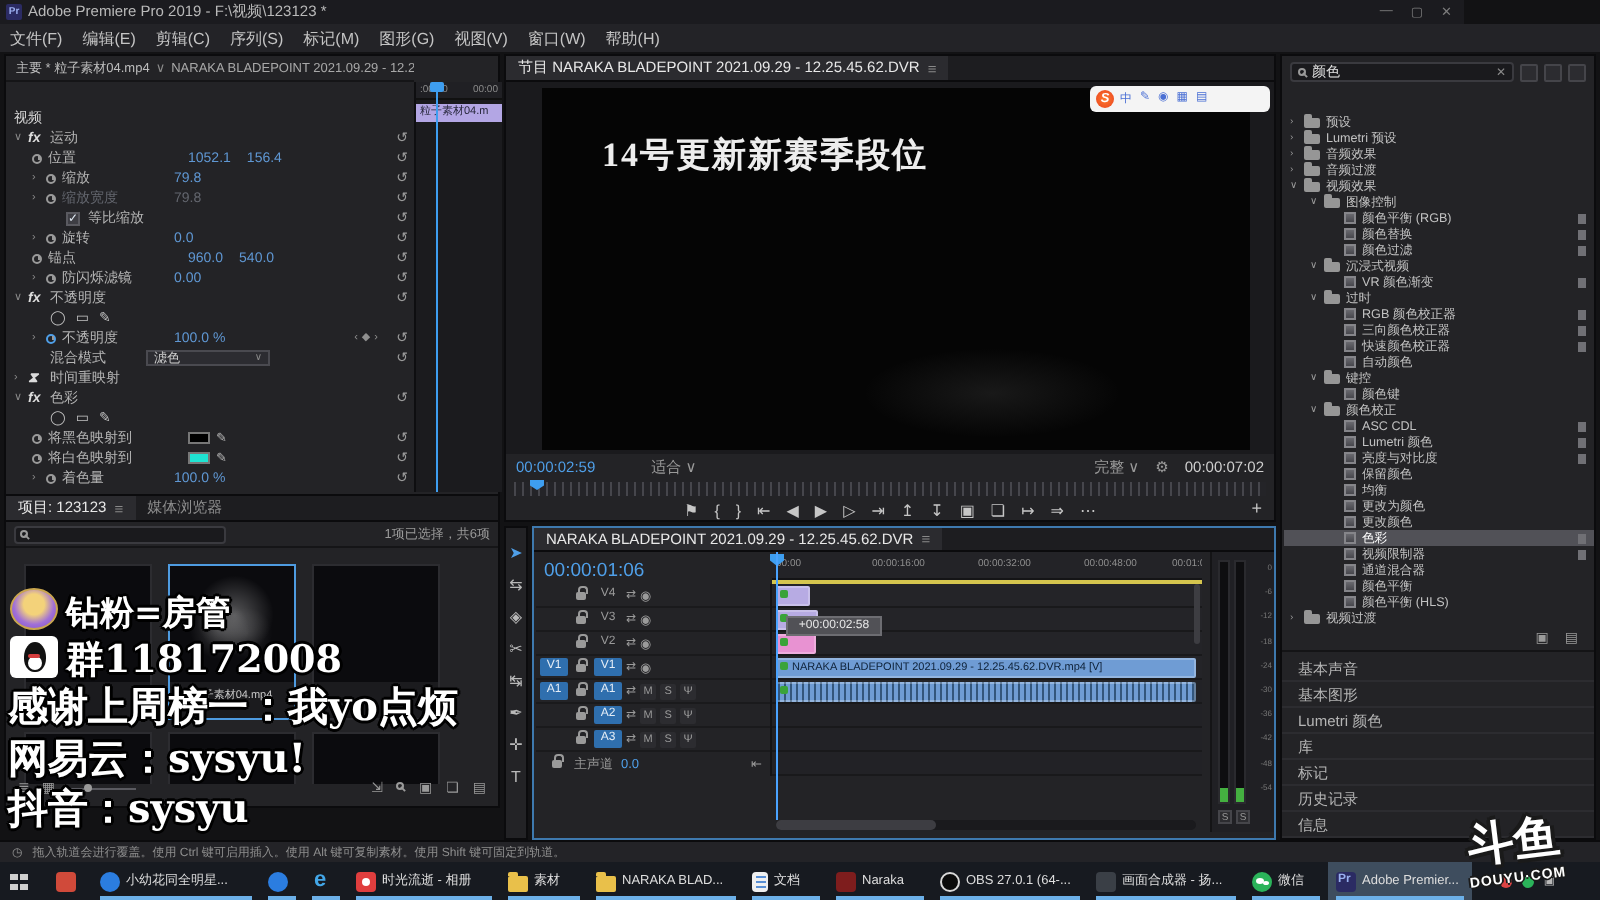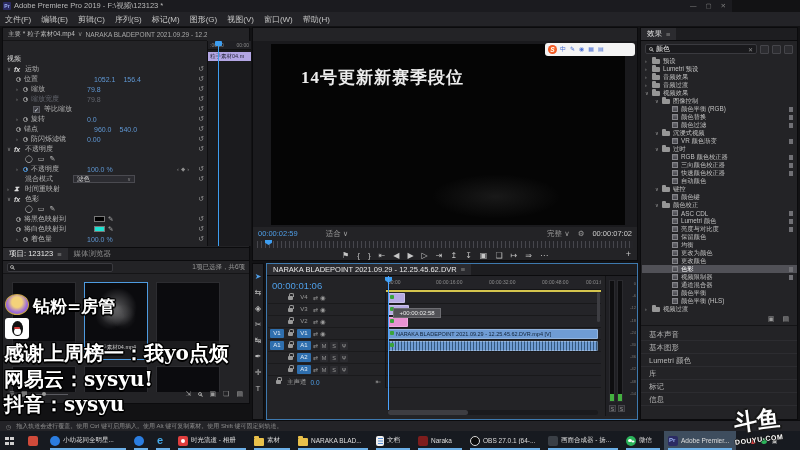--- a/index.html
+++ b/index.html
@@ -340,20 +340,23 @@
           <span>:00:00</span>
           <span>00:00</span>
         </div>
       <div class="ec-mini-clip">粒子素材04.m</div>
       <div class="ec-mini-phm"></div>
       <div class="ec-mini-ph"></div>
     </div>
   </div>
 
   <div class="panel" style="left:252px;top:27px;width:386px;height:234px">
+    <div class="tabs">
+        <span class="tab on">节目 NARAKA BLADEPOINT 2021.09.29 - 12.25.45.62.DVR</span>
+      </div>
     <div class="pm-stage">
       <div class="pm-video">
         <div class="pm-title">14号更新新赛季段位</div>
         <div class="pm-smoke"></div>
       </div>
       <div class="sogou">
         <span class="slogo">S</span>
         <span class="sic-wrap" style="display:flex;gap:4px">
             <span class="sic">中</span>
             <span class="sic">✎</span>
@@ -388,23 +391,20 @@
         <span>▣</span>
         <span>❏</span>
         <span>↦</span>
         <span>⇒</span>
         <span>⋯</span>
       </div>
     <span class="pm-plus">+</span>
   </div>
 
   <div class="panel" style="left:640px;top:27px;width:158px;height:393px">
-    <div class="tabs">
-        <span class="tab on">效果</span>
-      </div>
     <div class="fx-search">
       <span class="fx-sbox">
           <span class="magic"></span>
           <span>颜色</span>
           <span class="x">✕</span>
         </span>
       <span class="fx-fbtn"></span>
       <span class="fx-fbtn"></span>
       <span class="fx-fbtn"></span>
     </div>
@@ -638,20 +638,21 @@
       <span>▣</span>
       <span>▤</span>
     </div>
     <div class="stack">
 
     <div class="srow">基本声音</div>
         <div class="srow">基本图形</div>
         <div class="srow">Lumetri 颜色</div>
         <div class="srow">库</div>
         <div class="srow">标记</div>
+        <div class="srow">历史记录</div>
         <div class="srow">信息</div>
       </div>
   </div>
 
   <div class="panel" style="left:2px;top:247px;width:248px;height:157px">
     <div class="tabs">
 
     <span class="tab on">项目: 123123</span>
         <span class="tab">媒体浏览器</span>
       </div>
@@ -948,20 +949,21 @@
       <span>▣</span>
     </span>
   </div>
 
   <div class="ovl">
     <span class="av-badge"></span>
     <div class="oline" style="left:33px;top:295px;font-size:17px">钻粉=房管</div>
     <span class="av-qq">
         <span class="penguin"></span>
       </span>
+    <div class="oline" style="left:33px;top:317px;font-size:19px">群118172008</div>
     <div class="oline" style="left:4px;top:340px;font-size:20px">感谢上周榜一：我yo点烦</div>
     <div class="oline" style="left:4px;top:366px;font-size:20px">网易云：sysyu!</div>
     <div class="oline" style="left:4px;top:391px;font-size:20px">抖音：sysyu</div>
   </div>
 
   <div class="douyu">
     <div class="dy-main">斗鱼</div>
     <div class="dy-sub">DOUYU·COM</div>
   </div>
 

